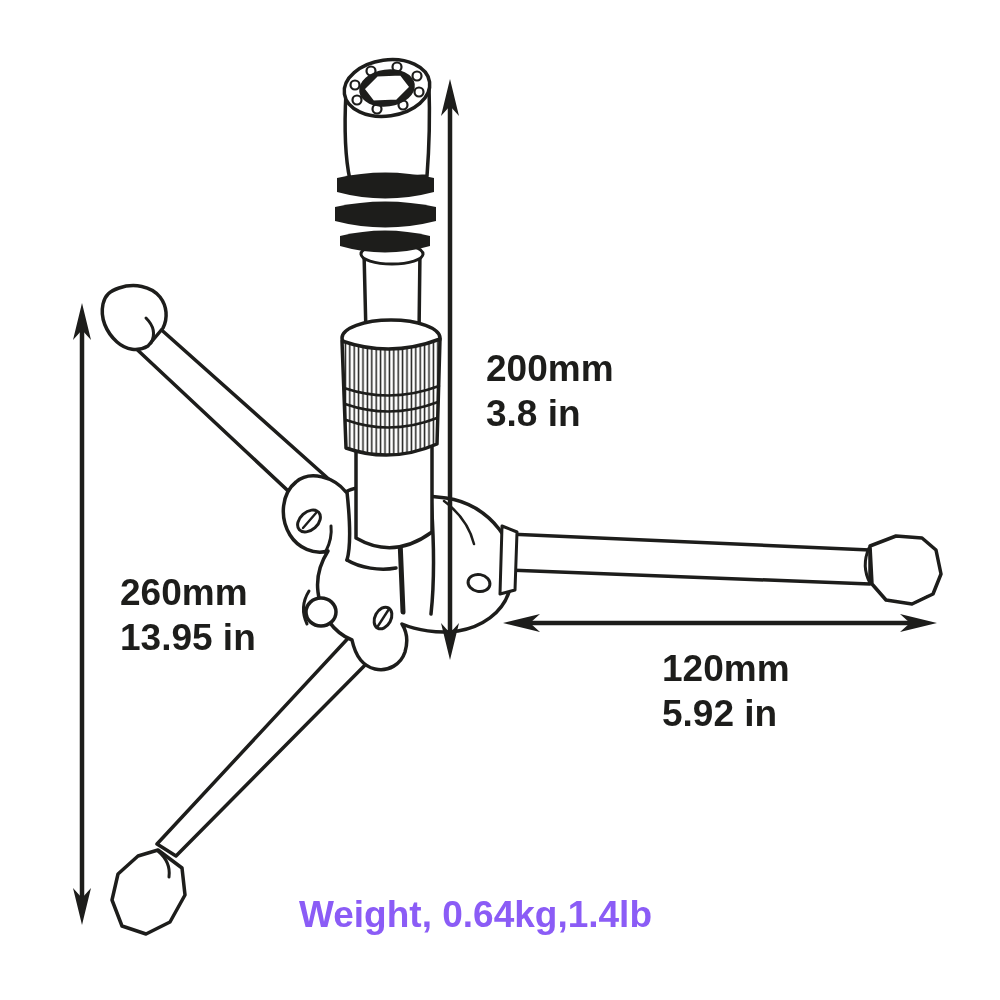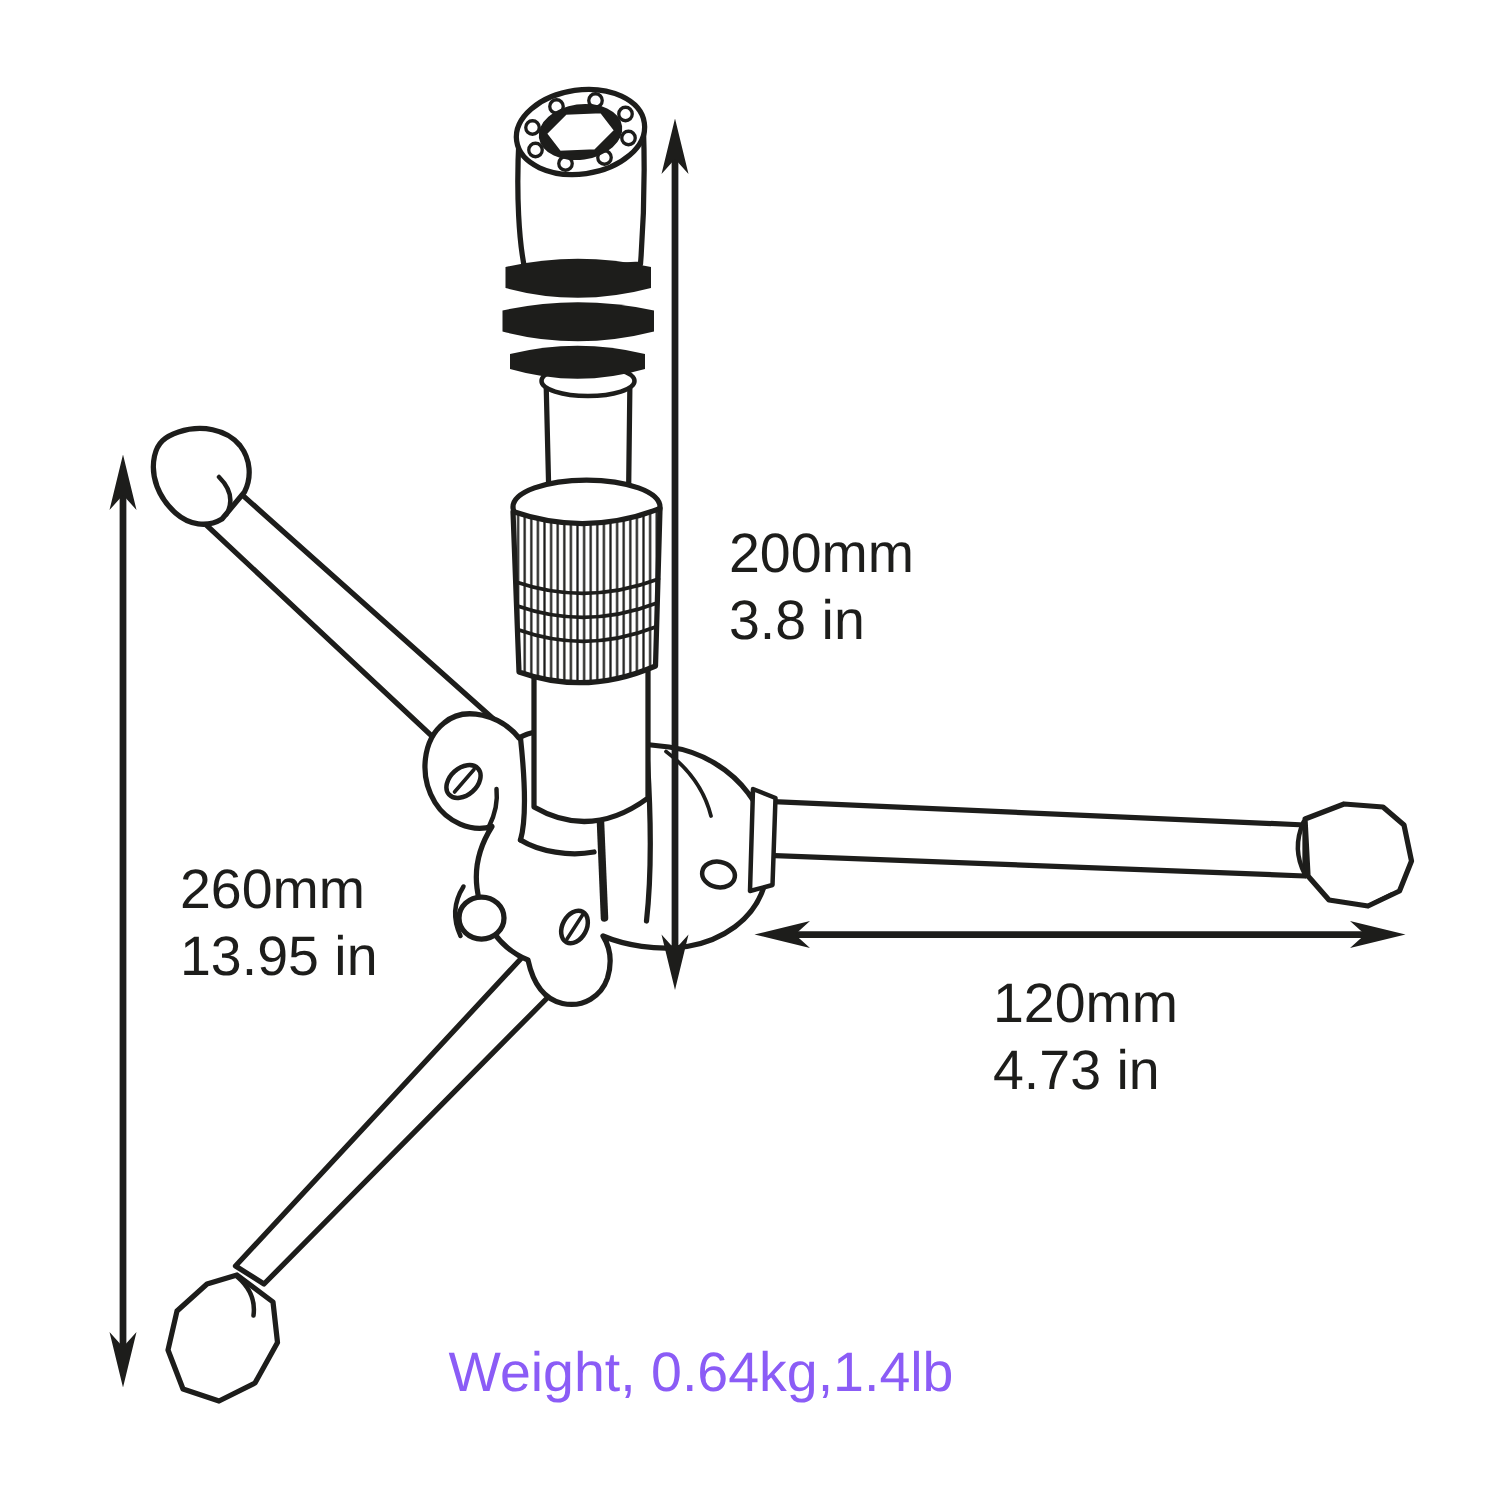--- a/index.html
+++ b/index.html
@@ -1,17 +1,17 @@
 <!DOCTYPE html>
 <html><head>
 <meta charset="utf-8">
 <style>
   html,body{margin:0;padding:0;background:#ffffff;width:1000px;height:1000px;overflow:hidden;}
   .stage{position:relative;width:1000px;height:1000px;background:#ffffff;
-         font-family:"Liberation Sans", sans-serif;color:#1d1d1b;}
+         font-family:"Liberation Sans", sans-serif;color:#1d1d1b;font-weight:bold;}
   svg{position:absolute;left:0;top:0;}
   .dim-label{position:absolute;font-size:37px;line-height:45px;letter-spacing:0px;
              color:#1d1d1b;white-space:nowrap;}
   .dim-label span{display:block;}
   .weight-label{position:absolute;font-size:37px;color:#8b5cf6;white-space:nowrap;}
 </style>
 </head>
 <body>
 
 <div class="stage">
@@ -152,18 +152,18 @@
   <span>3.8 in</span>
 </div>
 
 <div class="dim-label" style="left:120px;top:570px;">
   <span>260mm</span>
   <span>13.95 in</span>
 </div>
 
 <div class="dim-label" style="left:662px;top:646px;">
   <span>120mm</span>
-  <span>4.73 in</span>
+  <span>5.92 in</span>
 </div>
 
 <div class="weight-label" style="left:299px;top:894px;">Weight, 0.64kg,1.4lb</div>
 
 </div>
 
 </body></html>

